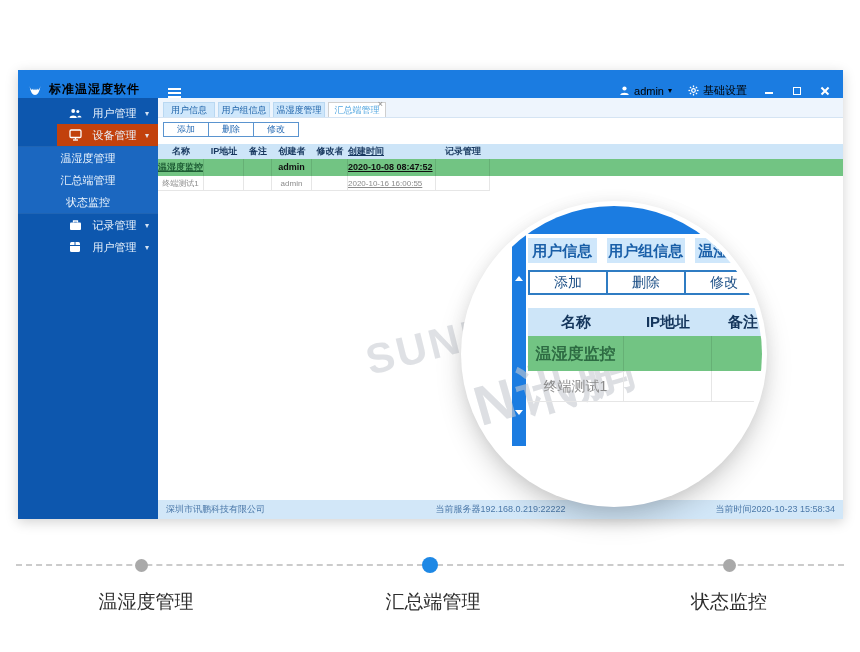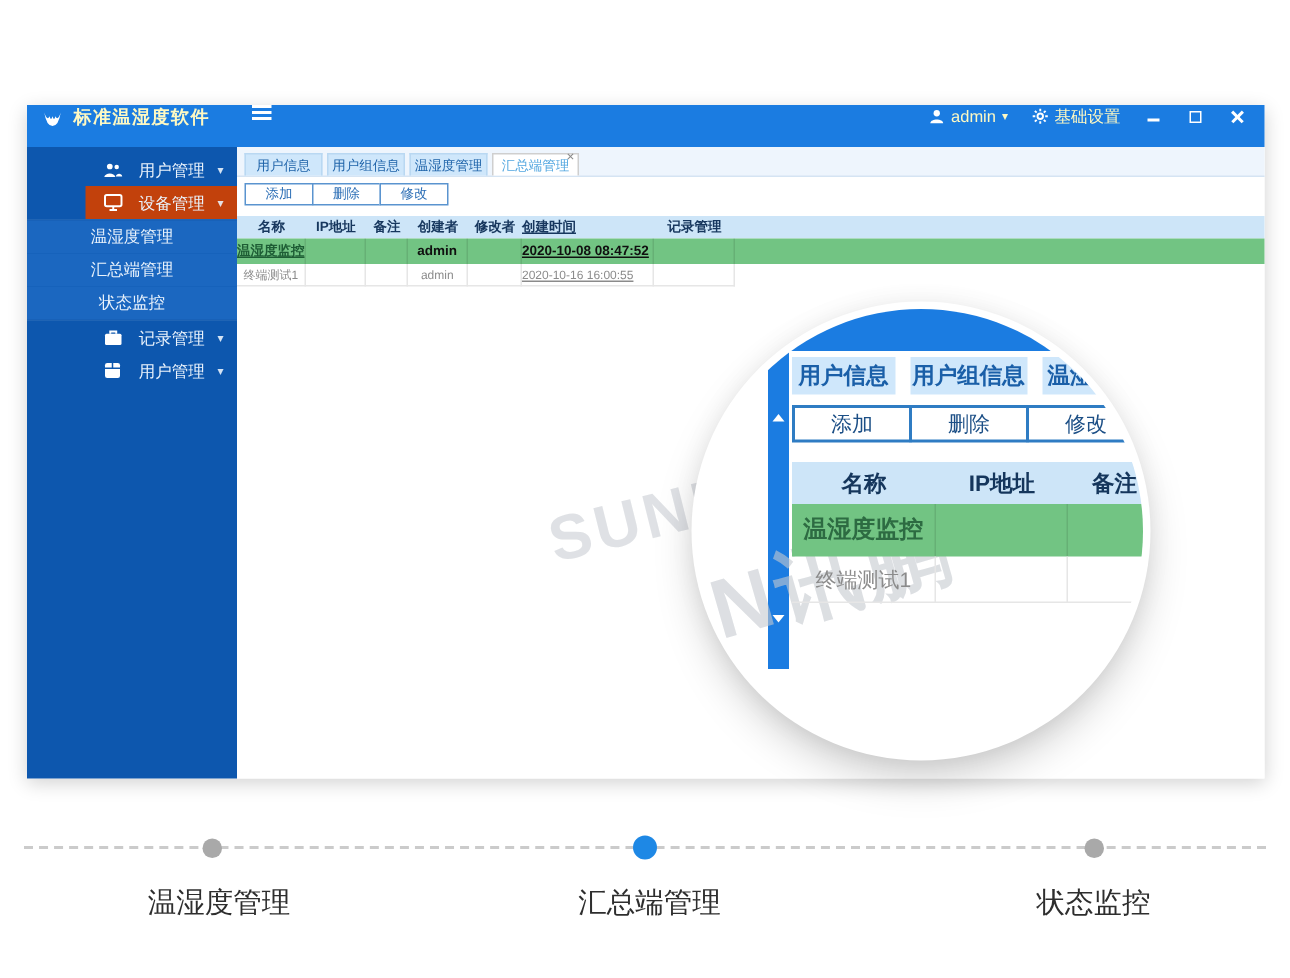--- a/index.html
+++ b/index.html
@@ -8,22 +8,22 @@
     background:#ffffff; font-family:"Liberation Sans", sans-serif;
   }
   
   .window {
     position:absolute; left:18px; top:70px; width:825px; height:449px;
     display:flex; flex-direction:column;
     box-shadow:0 3px 12px rgba(0,0,0,.18);
     background:#fff;
   }
   .titlebar {
-    flex:0 0 28px; height:28px; background:#1b7ce1; color:#fef9c3;
-    display:flex; align-items:flex-start;
+    flex:0 0 28px; height:28px; background:#1b7ce1; color:#000000;
+    display:flex; align-items:flex-end;
   }
   .tb-left { width:140px; flex:0 0 140px; display:flex; align-items:center; gap:7px; padding-left:10px; box-sizing:border-box; }
   .app-title { font-size:12px; font-weight:bold; letter-spacing:1px; }
   .hamburger { margin-left:10px; width:13px; display:flex; flex-direction:column; gap:2px; cursor:pointer; }
   .hamburger i { display:block; height:2px; background:#fff; }
   .tb-right { margin-left:auto; display:flex; align-items:center; gap:16px; padding-right:12px; font-size:11px; }
   .tb-user, .tb-settings { display:flex; align-items:center; gap:4px; cursor:pointer; }
   .tb-caret { font-size:8px; }
   .wc { width:12px; height:12px; position:relative; cursor:pointer; }
   .wc-min::after { content:""; position:absolute; left:2px; right:2px; bottom:3px; height:2px; background:#fff; }
@@ -269,20 +269,25 @@
             <span class="cell c4"></span>
             <span class="cell c5">2020-10-16 16:00:55</span>
             <span class="cell c6"></span>
             <span class="cf"></span>
           </div>
         </div>
 
         <div class="watermark">SUNPN讯鹏</div>
       </div>
 
+      <div class="statusbar">
+        <span class="st-left">深圳市讯鹏科技有限公司</span>
+        <span class="st-center">当前服务器192.168.0.219:22222</span>
+        <span class="st-right">当前时间2020-10-23 15:58:34</span>
+      </div>
     </div>
   </div>
 </div>
 
 <div class="magnifier">
   <div class="mag-topbar"></div>
   <div class="mag-side">
     <span class="mag-arrow up"></span>
     <span class="mag-arrow down"></span>
   </div>

